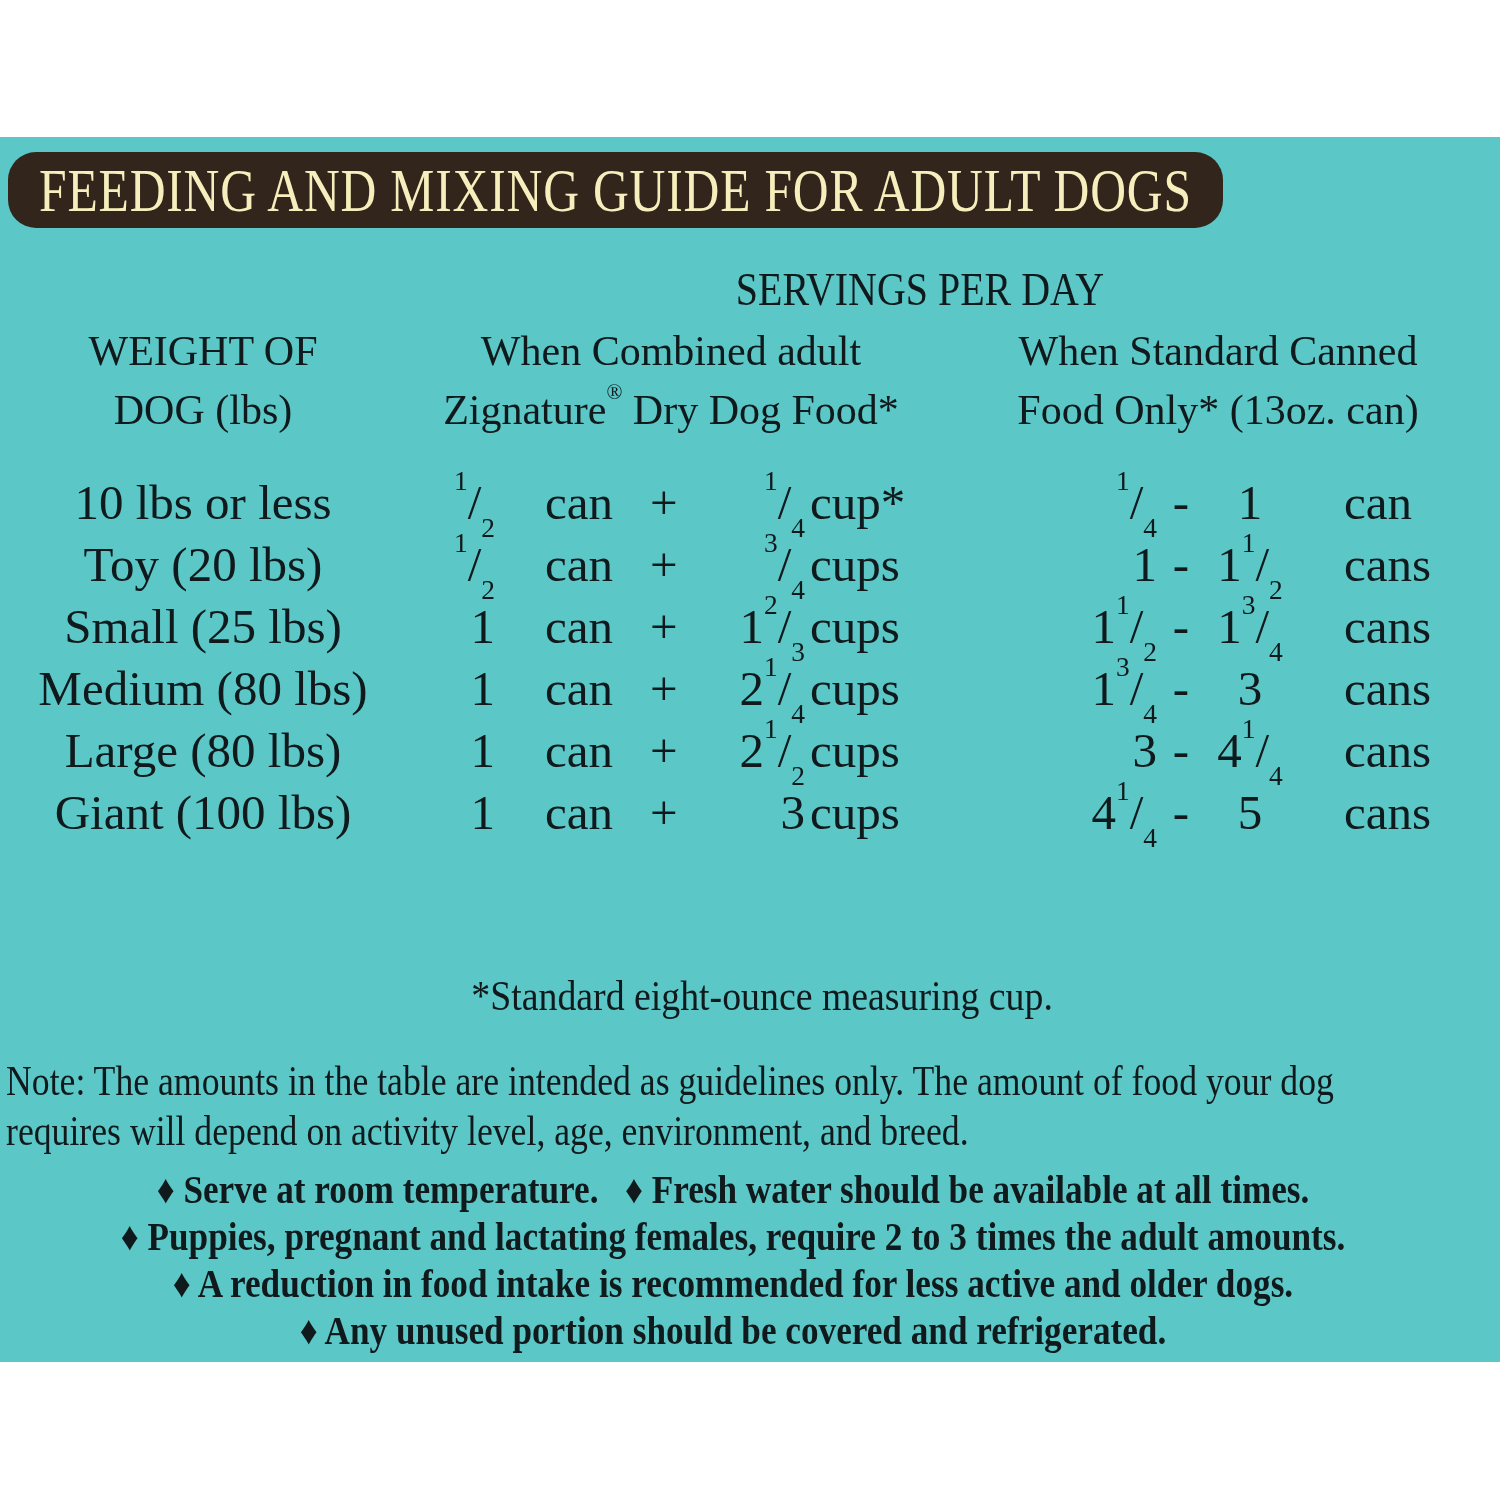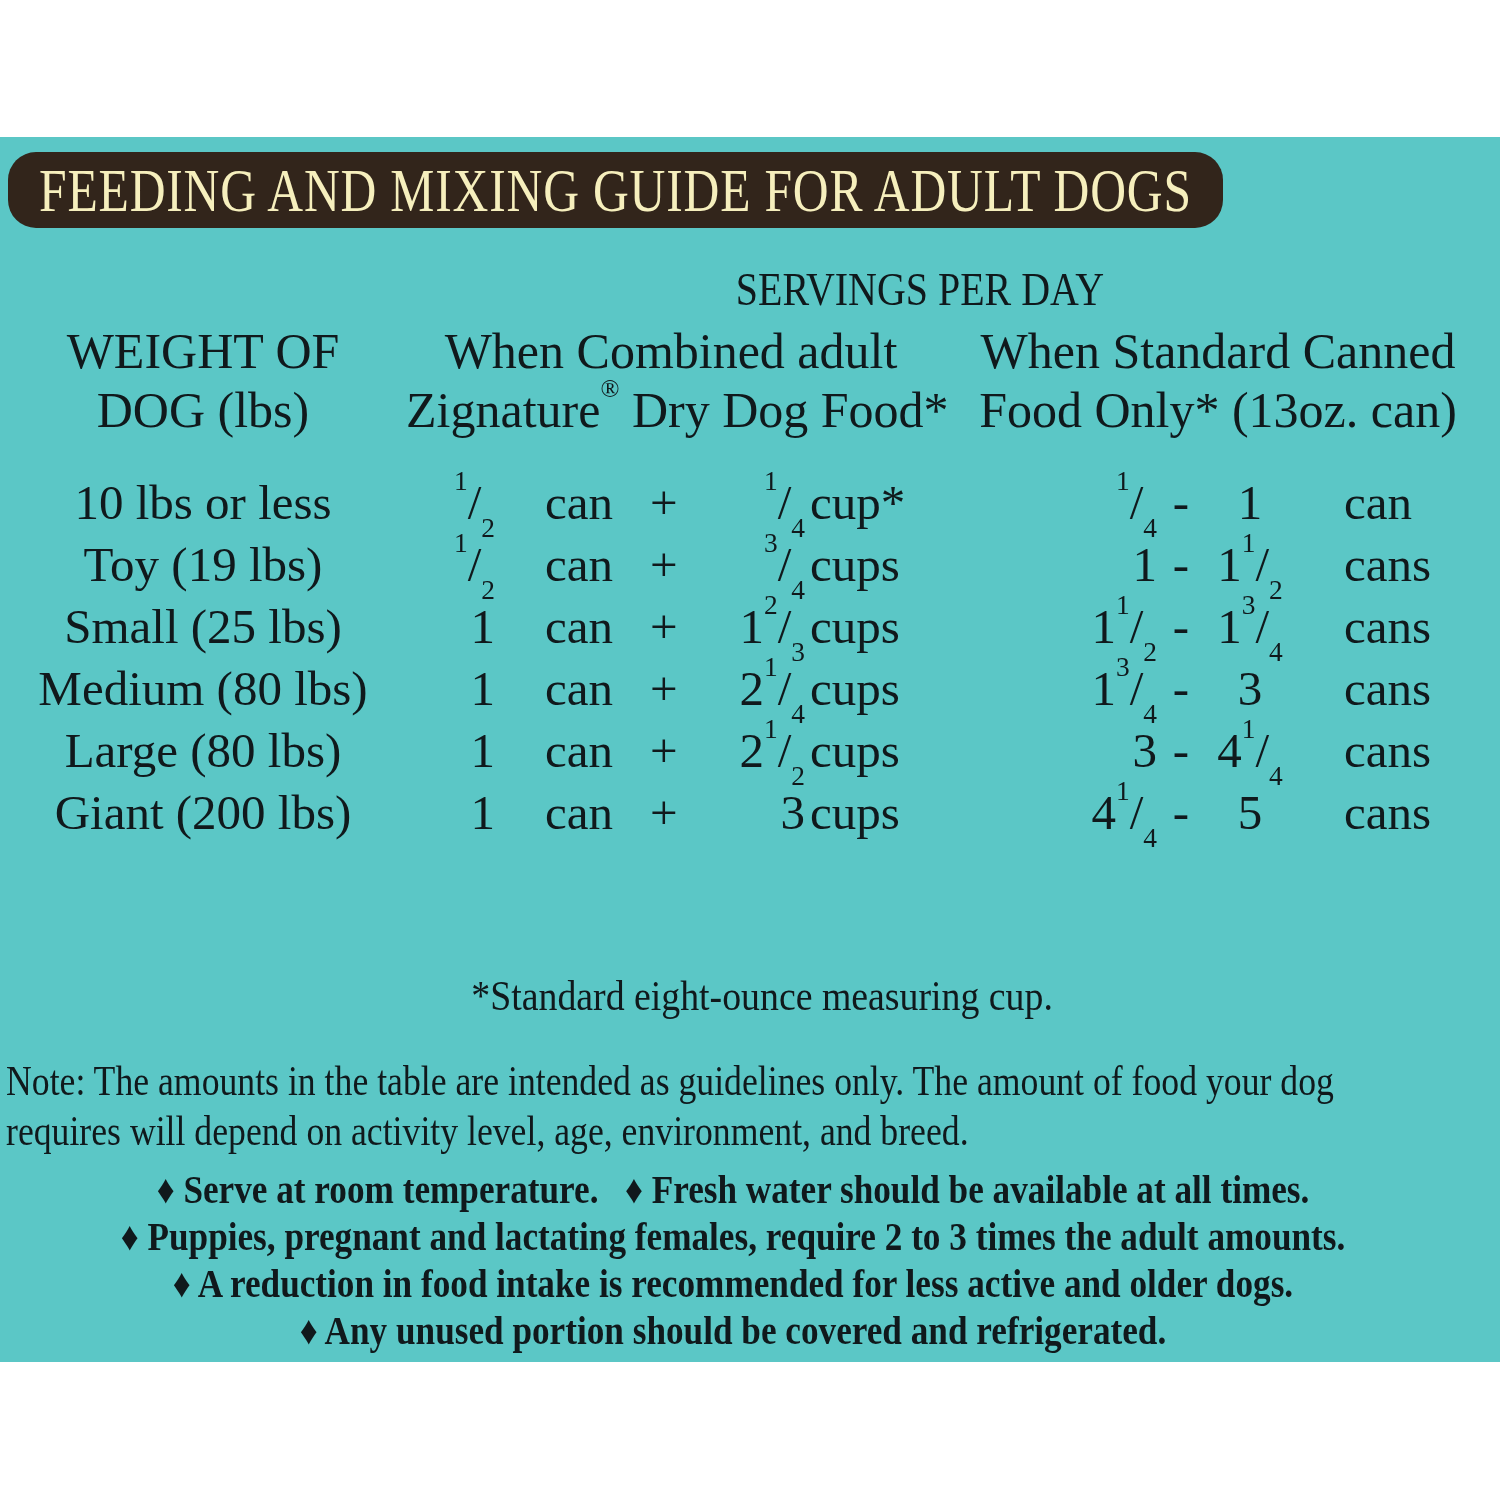--- a/index.html
+++ b/index.html
@@ -9,21 +9,21 @@
 
   .title-bar{position:absolute;left:8px;top:152px;width:1215px;height:76px;background:#32251b;
              border-radius:28px;display:flex;align-items:center;justify-content:center;}
   .title-bar .ttl{color:#f6efbd;font-size:62px;white-space:nowrap;transform:scaleX(.8);
                   transform-origin:center;letter-spacing:1px;}
 
   .servings{position:absolute;left:340px;top:262px;width:1160px;text-align:center;font-size:47px;
             transform:scaleX(.85);transform-origin:center;white-space:nowrap;}
 
   .col-headers{position:absolute;left:0;top:322px;width:1500px;display:grid;
-               grid-template-columns:406px 530px 564px;font-size:50px;line-height:59px;text-align:center;}
+               grid-template-columns:406px 530px 564px;font-size:42px;line-height:59px;text-align:center;}
   .col-hd div{white-space:nowrap;}
   sup.reg{font-size:.5em;position:relative;top:-.5em;line-height:0;}
 
   .t-rows{position:absolute;left:0;top:472px;width:1452px;}
   .t-row{display:grid;grid-template-columns:406px 101px 143px 55px 100px 148px 204px 48px 90px 205px;
          height:62px;line-height:62px;font-size:49px;}
   .cell{white-space:nowrap;}
   .c-weight{text-align:center;}
   .c-qty{text-align:right;padding-right:12px;}
   .c-can{padding-left:38px;}
@@ -81,21 +81,21 @@
         <div class="cell c-can"><span>can</span></div>
         <div class="cell c-plus"><span>+</span></div>
         <div class="cell c-amt"><span><sup>1</sup>/<sub>4</sub></span></div>
         <div class="cell c-cups"><span>cup*</span></div>
         <div class="cell c-amt1"><span><sup>1</sup>/<sub>4</sub></span></div>
         <div class="cell c-dash"><span>-</span></div>
         <div class="cell c-amt2"><span>1</span></div>
         <div class="cell c-unit"><span>can</span></div>
       </div>
       <div class="t-row">
-        <div class="cell c-weight"><span>Toy (19 lbs)</span></div>
+        <div class="cell c-weight"><span>Toy (20 lbs)</span></div>
         <div class="cell c-qty"><span><sup>1</sup>/<sub>2</sub></span></div>
         <div class="cell c-can"><span>can</span></div>
         <div class="cell c-plus"><span>+</span></div>
         <div class="cell c-amt"><span><sup>3</sup>/<sub>4</sub></span></div>
         <div class="cell c-cups"><span>cups</span></div>
         <div class="cell c-amt1"><span>1</span></div>
         <div class="cell c-dash"><span>-</span></div>
         <div class="cell c-amt2"><span>1<sup>1</sup>/<sub>2</sub></span></div>
         <div class="cell c-unit"><span>cans</span></div>
       </div>
@@ -129,21 +129,21 @@
         <div class="cell c-can"><span>can</span></div>
         <div class="cell c-plus"><span>+</span></div>
         <div class="cell c-amt"><span>2<sup>1</sup>/<sub>2</sub></span></div>
         <div class="cell c-cups"><span>cups</span></div>
         <div class="cell c-amt1"><span>3</span></div>
         <div class="cell c-dash"><span>-</span></div>
         <div class="cell c-amt2"><span>4<sup>1</sup>/<sub>4</sub></span></div>
         <div class="cell c-unit"><span>cans</span></div>
       </div>
       <div class="t-row">
-        <div class="cell c-weight"><span>Giant (200 lbs)</span></div>
+        <div class="cell c-weight"><span>Giant (100 lbs)</span></div>
         <div class="cell c-qty"><span>1</span></div>
         <div class="cell c-can"><span>can</span></div>
         <div class="cell c-plus"><span>+</span></div>
         <div class="cell c-amt"><span>3</span></div>
         <div class="cell c-cups"><span>cups</span></div>
         <div class="cell c-amt1"><span>4<sup>1</sup>/<sub>4</sub></span></div>
         <div class="cell c-dash"><span>-</span></div>
         <div class="cell c-amt2"><span>5</span></div>
         <div class="cell c-unit"><span>cans</span></div>
       </div>

